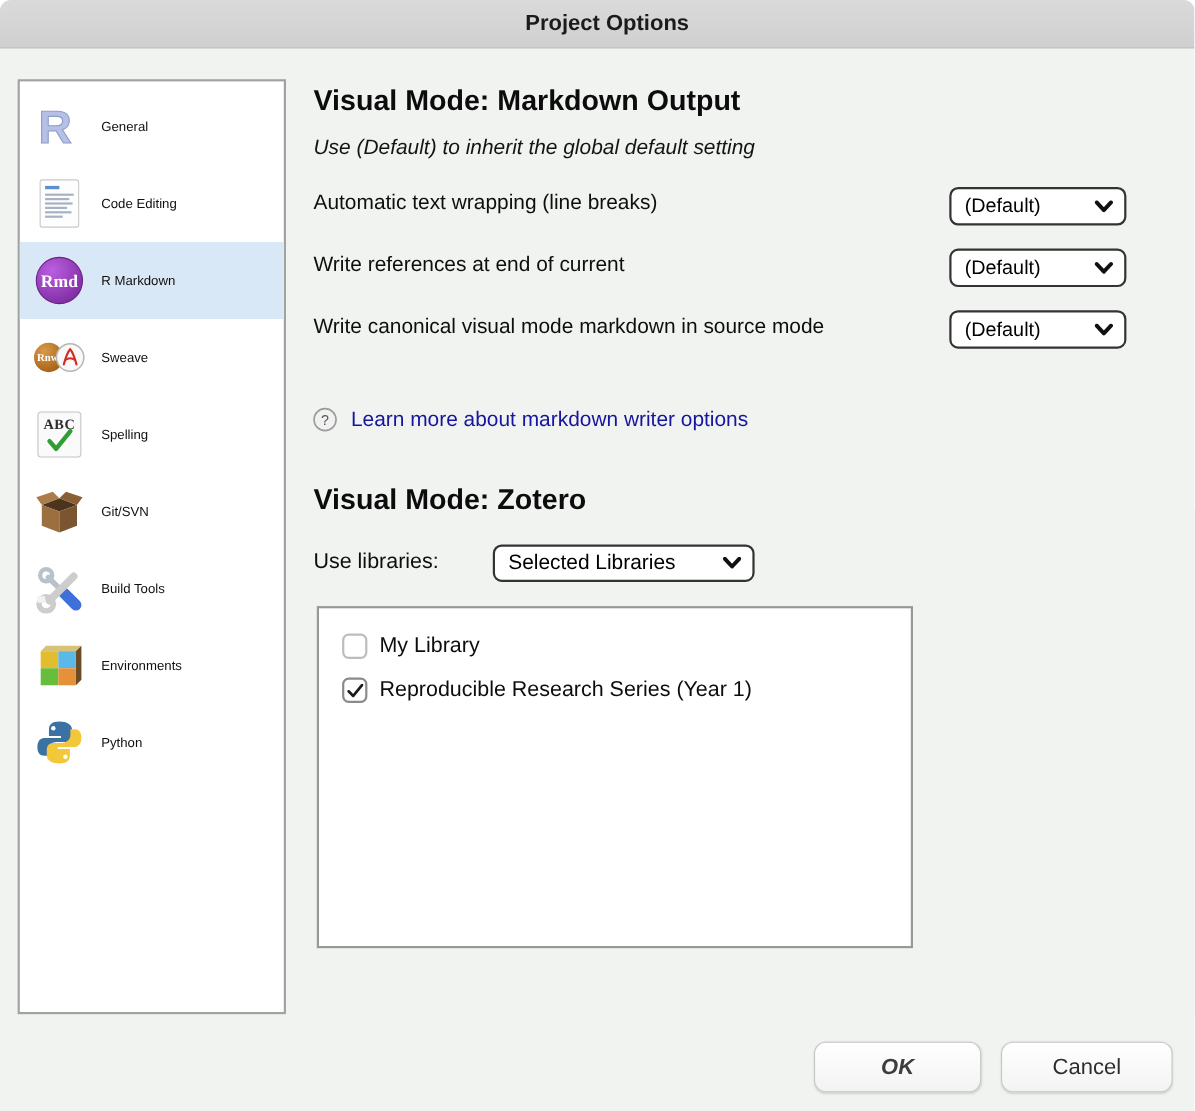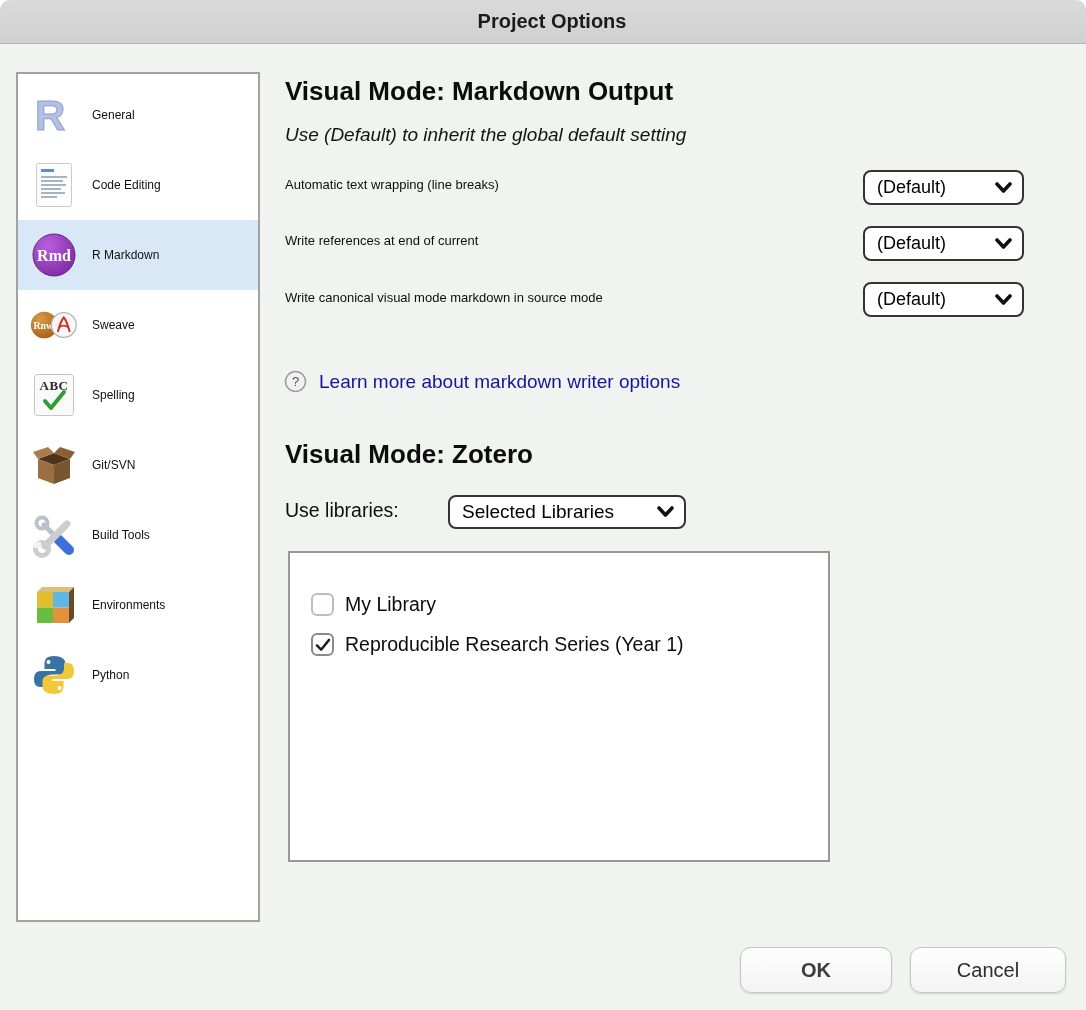--- a/index.html
+++ b/index.html
@@ -25,21 +25,21 @@
     background:#ffffff; border:2px solid #a2a2a2; padding-top:6px;
   }
   .side-item { height:70px; display:flex; align-items:center; padding-left:12px; cursor:pointer; }
   .side-item.selected { background:#d9e8f7; }
   .side-icon { width:48px; height:48px; flex:0 0 48px; display:flex; align-items:center; justify-content:center; }
   .side-label { font-size:12px; color:#101010; margin-left:14px; white-space:nowrap; }
 
   
   .h-main { position:absolute; left:285px; font-size:26px; font-weight:bold; color:#0c0c0c; }
   .subtitle { position:absolute; left:285px; font-size:19px; font-style:italic; color:#141414; }
-  .opt-label { position:absolute; left:285px; width:540px; font-size:13px; color:#0e0e0e; line-height:30px; }
+  .opt-label { position:absolute; left:285px; width:540px; font-size:19px; color:#0e0e0e; line-height:30px; }
 
   
   .select {
     position:absolute; height:35px; background:#fff;
     border:2px solid #333; border-radius:8px;
     display:flex; align-items:center; justify-content:space-between;
     padding:0 10px 0 12px; cursor:pointer;
   }
   .sel-text { font-size:18px; color:#000; white-space:nowrap; }
   .select .chev { display:flex; margin-left:14px; }
@@ -48,40 +48,40 @@
   .help-row { position:absolute; left:284px; top:370px; display:flex; align-items:center; }
   .help-badge { display:flex; margin-right:12px; }
   .help-link { font-size:19px; color:#15159d; cursor:pointer; }
 
   
   .uselib-label { position:absolute; left:285px; top:499px; font-size:19.5px; color:#0e0e0e; }
   .listbox {
     position:absolute; left:288px; top:551px; width:542px; height:311px;
     background:#ffffff; border:2px solid #989898; padding:23px 0 0 21px;
   }
-  .lib-row { display:flex; align-items:flex-end; height:40px; }
+  .lib-row { display:flex; align-items:flex-start; height:40px; }
   .checkbox {
     width:23px; height:23px; border-radius:6px; background:#fff;
     border:2px solid #bdbdbd; display:flex; align-items:center; justify-content:center;
     cursor:pointer; flex:0 0 23px;
   }
   .checkbox svg { display:none; }
   .checkbox.checked { border-color:#8a8a8a; }
   .checkbox.checked svg { display:block; }
   .lib-label { font-size:19.5px; color:#0d0d0d; margin-left:11px; white-space:nowrap; }
 
   
   .btn {
     position:absolute; top:947px; height:46px; border-radius:11px;
     background:linear-gradient(#ffffff,#f3f3f3);
     border:1px solid #c6c6c6; box-shadow:0 1px 2px rgba(0,0,0,0.14);
     display:flex; align-items:center; justify-content:center;
     font-size:20px; color:#2d2d2d; cursor:pointer;
   }
-  .btn-ok { left:740px; width:152px; font-weight:bold; color:#3d3d3d; }
+  .btn-ok { left:740px; width:152px; font-weight:bold; color:#3d3d3d;font-style:italic; }
   .btn-cancel { left:910px; width:156px; font-weight:500; }
 </style>
 </head>
 <body>
 
 <div class="window">
 
   <div class="titlebar">
     <span class="title">Project Options</span>
   </div>

